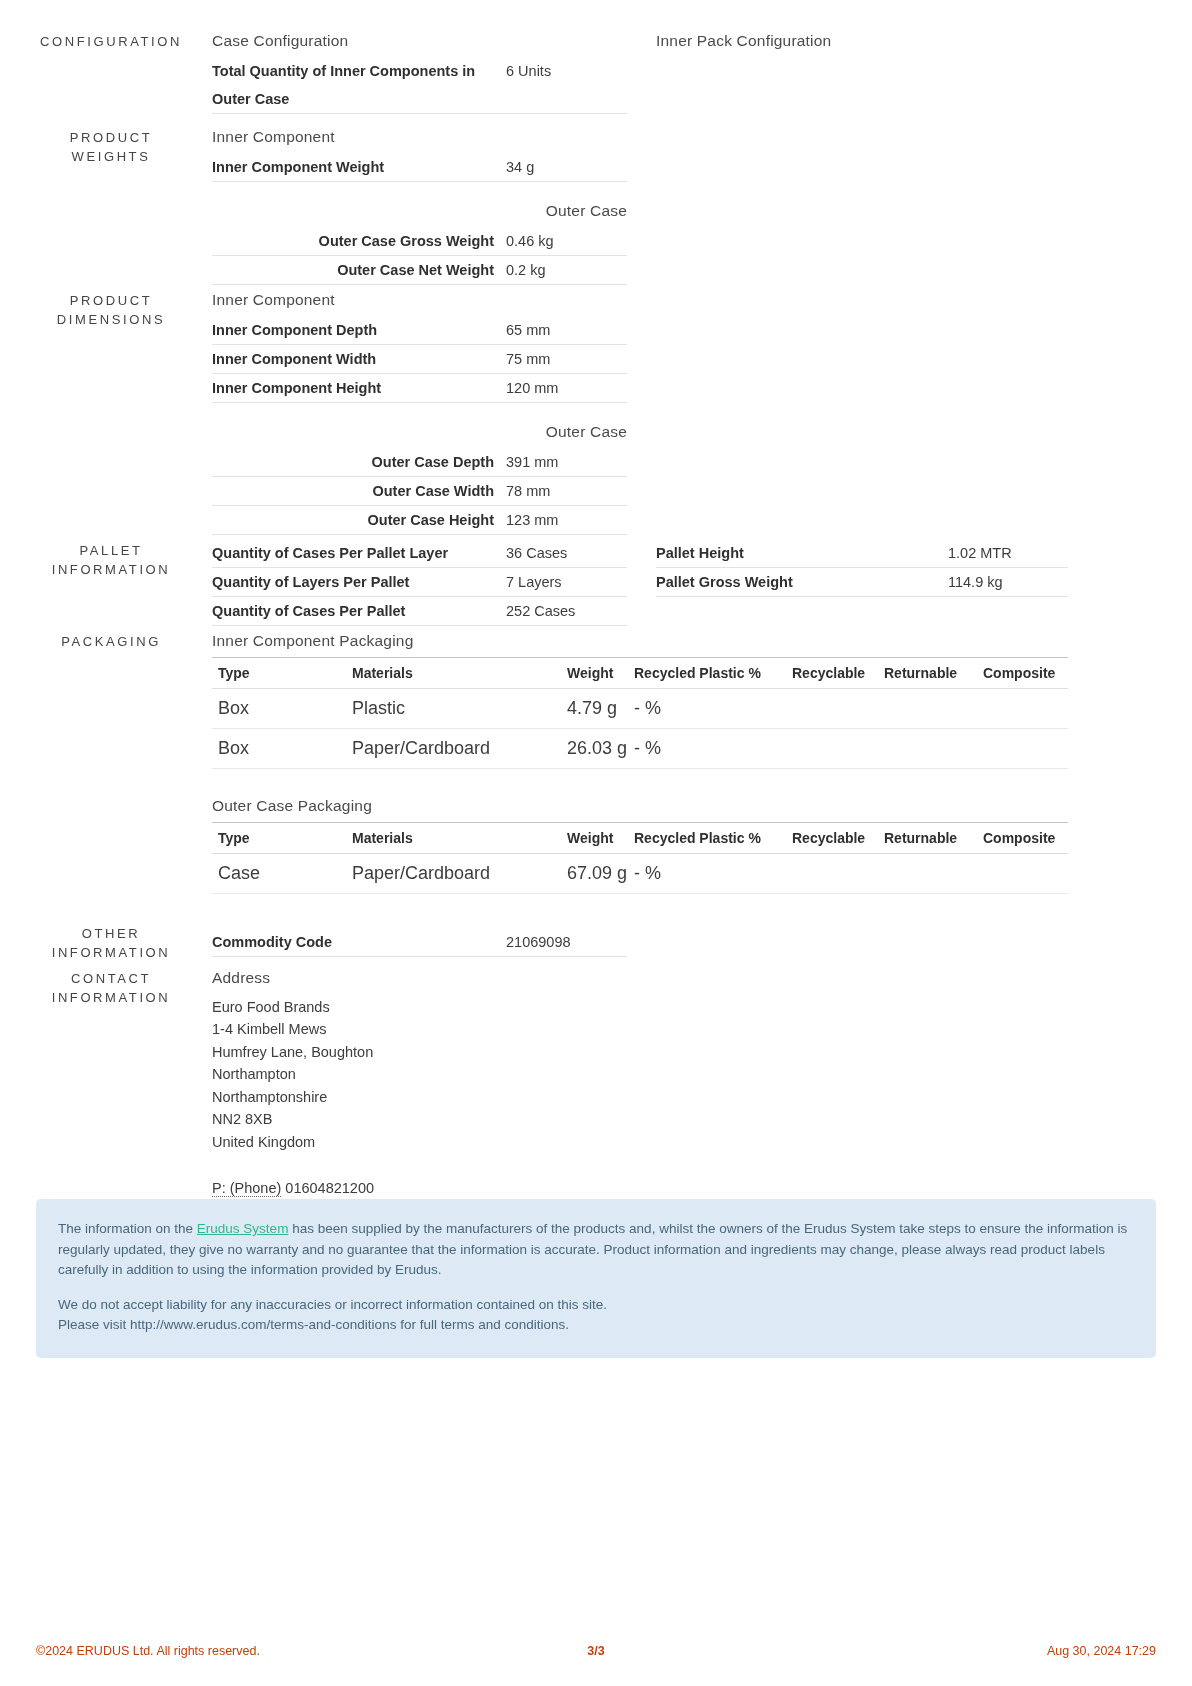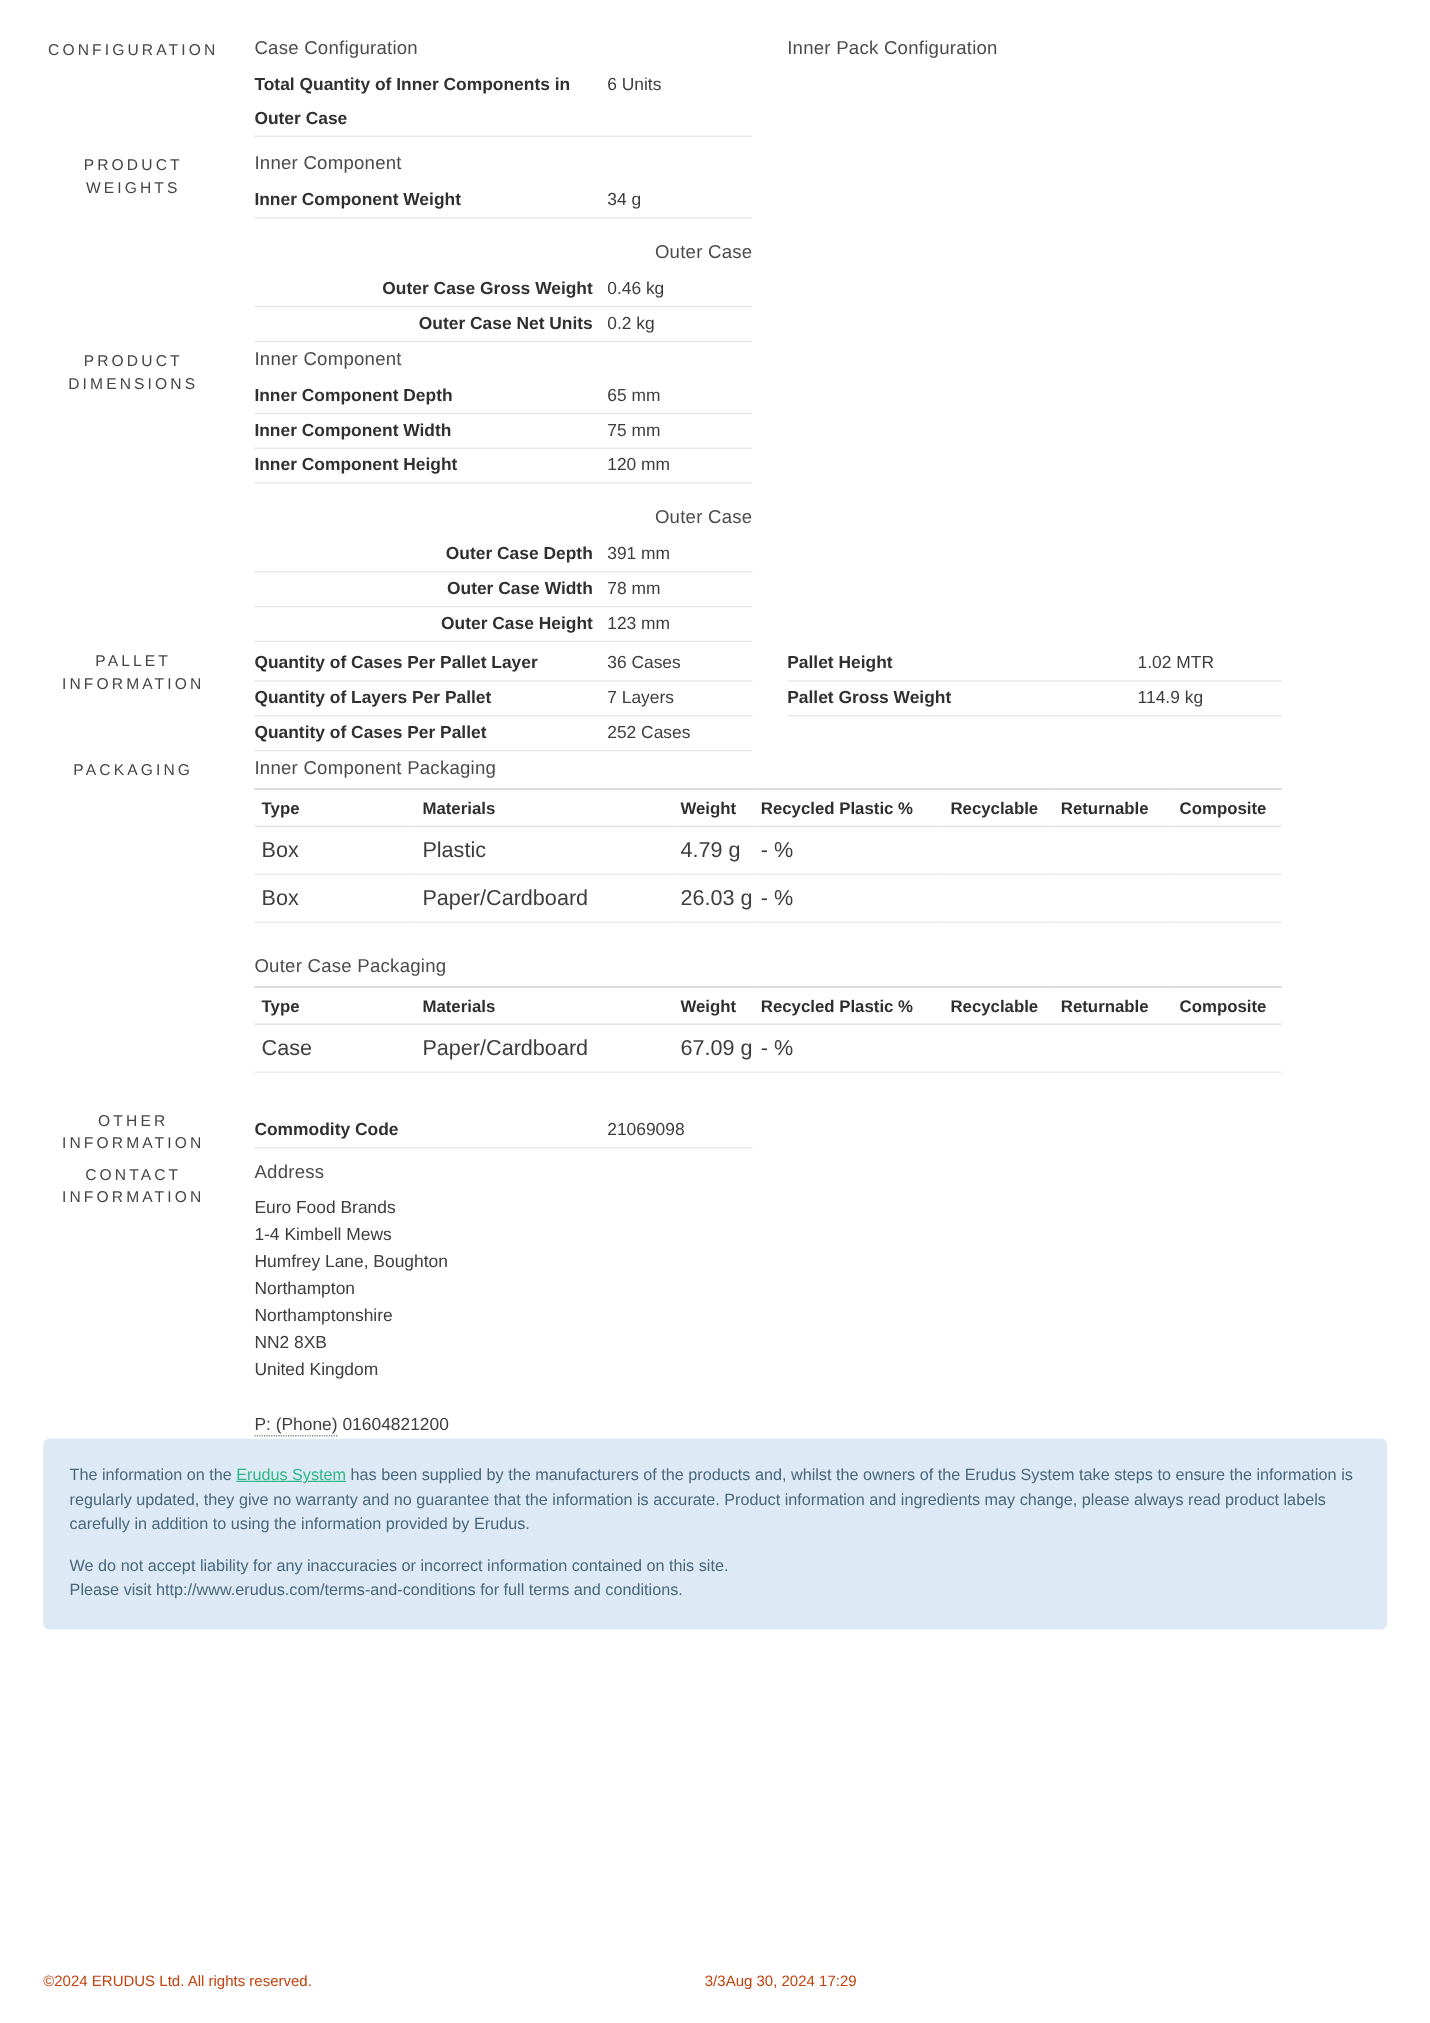--- a/index.html
+++ b/index.html
@@ -116,22 +116,22 @@
   .footer {
     position:absolute;
     left:36px;
     right:36px;
     bottom:28px;
     display:grid;
     grid-template-columns:1fr auto 1fr;
     font-size:12.5px;
     color:#c2410c;
   }
-  .footer .center { text-align:center; }
-  .footer .right  { text-align:left; }
+  .footer .center { text-align:center;font-weight:bold; }
+  .footer .right  { text-align:right; }
 </style>
 </head>
 <body>
 
 <div class="page">
 
   <div class="section">
     <div class="sec-label">CONFIGURATION</div>
     <div class="cols">
       <div class="col-left">
@@ -157,21 +157,21 @@
           <div class="kv-value">34 g</div>
         </div>
       </div>
       <div class="group">
         <div class="subheader">Outer Case</div>
         <div class="kv-row">
           <div class="kv-label">Outer Case Gross Weight</div>
           <div class="kv-value">0.46 kg</div>
         </div>
         <div class="kv-row">
-          <div class="kv-label">Outer Case Net Units</div>
+          <div class="kv-label">Outer Case Net Weight</div>
           <div class="kv-value">0.2 kg</div>
         </div>
       </div>
     </div>
   </div>
 
   <div class="section mt-16">
     <div class="sec-label">PRODUCT DIMENSIONS</div>
     <div class="col-left">
       <div class="group">

